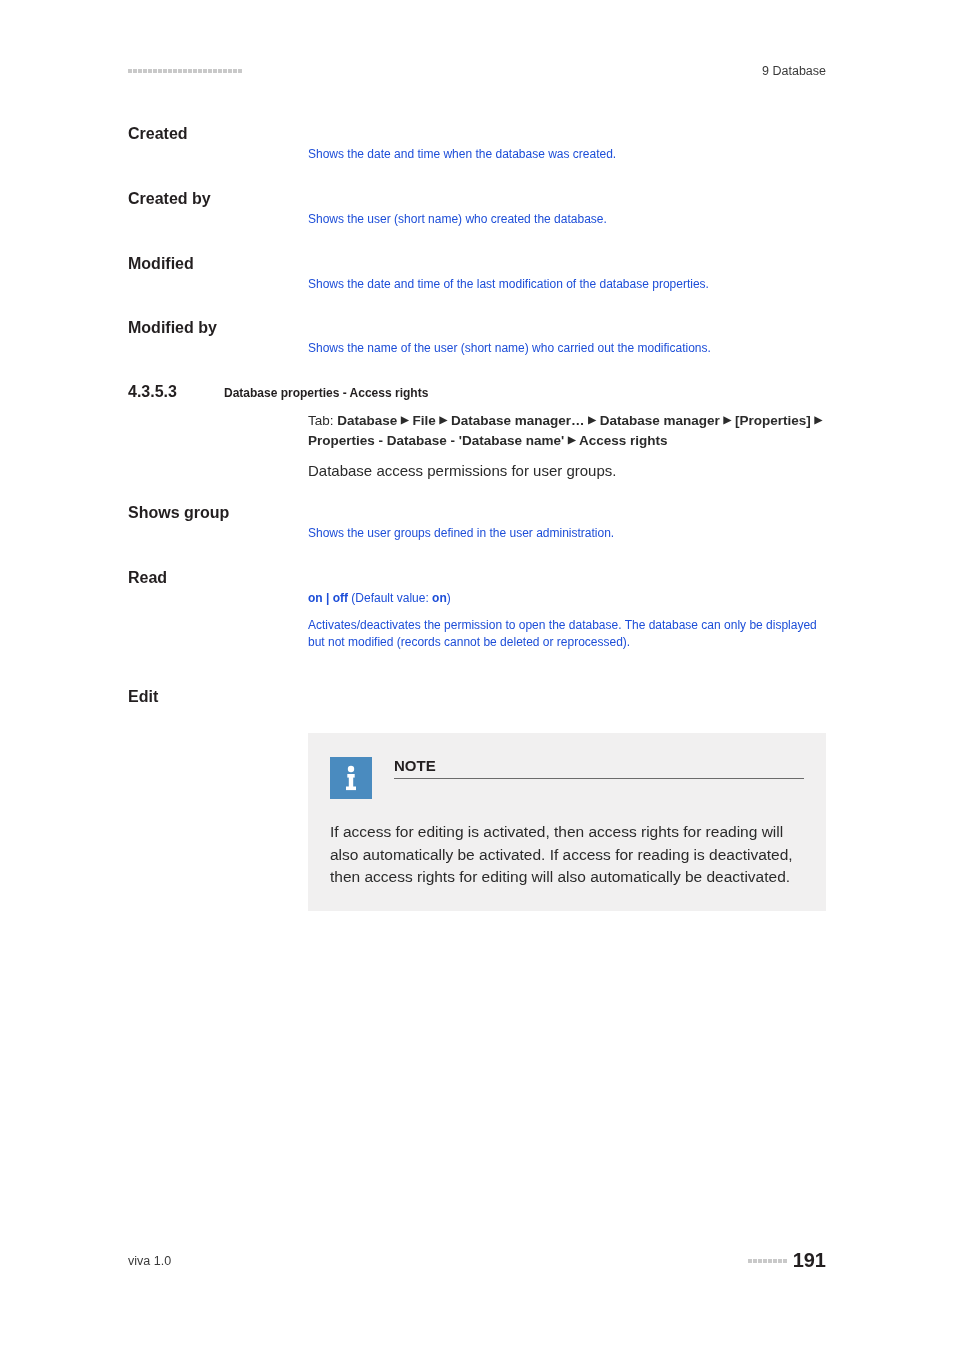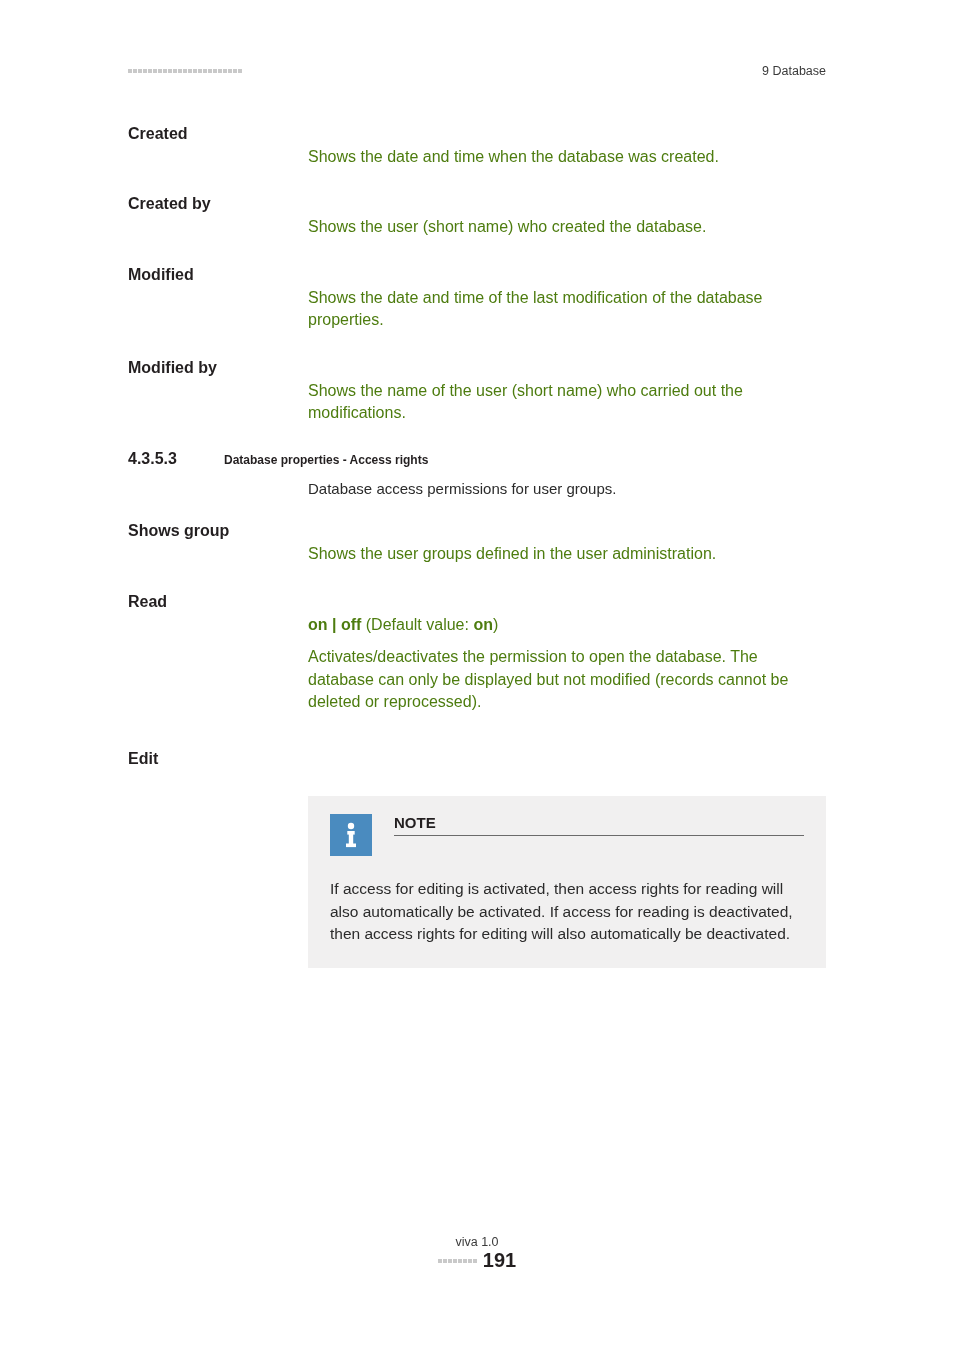--- a/index.html
+++ b/index.html
@@ -41,23 +41,23 @@
   .def-term {
     width: 180px;
     flex: 0 0 180px;
     font-weight: 700;
     font-size: 16px;
     line-height: 1.3;
     padding-top: 0;
   }
   .def-body {
     flex: 1;
-    font-size: 16px;
+    font-size: 12px;
     line-height: 1.4;
-    color: #4d7c0f;
+    color: #1d4ed8;
     padding-top: 22px;
   }
   .def-body p { margin-bottom: 10px; }
   
   .subhead {
     display: flex;
     align-items: baseline;
     margin-top: 6px;
     margin-bottom: 10px;
   }
@@ -87,21 +87,21 @@
   .sub-body .tabline .lbl { font-weight: 400; }
   .sub-body p { margin-bottom: 6px; }
   .tri { font-size: 10px; vertical-align: middle; position: relative; top: -1px; }
   
   .onoff { margin-bottom: 10px; }
   .onoff b { font-weight: 700; }
   
   .note {
     margin-left: 180px;
     background: #f1f0f0;
-    padding: 18px 22px 22px 22px;
+    padding: 24px 22px 22px 22px;
     margin-top: 22px;
   }
   .note-head {
     display: flex;
     align-items: flex-start;
     gap: 22px;
     margin-bottom: 22px;
   }
   .note-icon {
     width: 42px; height: 42px;
@@ -129,21 +129,20 @@
   }
   
   .ftr {
     position: absolute;
     left: 128px;
     right: 128px;
     bottom: 78px;
     display: flex;
     justify-content: space-between;
     align-items: center;
-    flex-direction: column;
   }
   .ftr-l {
     font-size: 12.5px;
     color: #3a3a3a;
   }
   .ftr-r {
     display: flex;
     align-items: center;
     gap: 6px;
   }
@@ -204,20 +203,23 @@
     <div class="def-term">Modified by</div>
     <div class="def-body">Shows the name of the user (short name) who carried out the modifications.</div>
   </div>
 
   <div class="subhead">
     <div class="subhead-num">4.3.5.3</div>
     <div class="subhead-title">Database properties - Access rights</div>
   </div>
 
   <div class="sub-body">
+    <p class="tabline">
+      <span class="lbl">Tab: </span><b>Database <span class="tri">▶</span> File <span class="tri">▶</span> Database manager… <span class="tri">▶</span> Database manager <span class="tri">▶</span> [Properties] <span class="tri">▶</span> Properties - Database - 'Database name' <span class="tri">▶</span> Access rights</b>
+    </p>
     <p>Database access permissions for user groups.</p>
   </div>
 
   <div class="def">
     <div class="def-term">Shows group</div>
     <div class="def-body">Shows the user groups defined in the user administration.</div>
   </div>
 
   <div class="def">
     <div class="def-term">Read</div>

